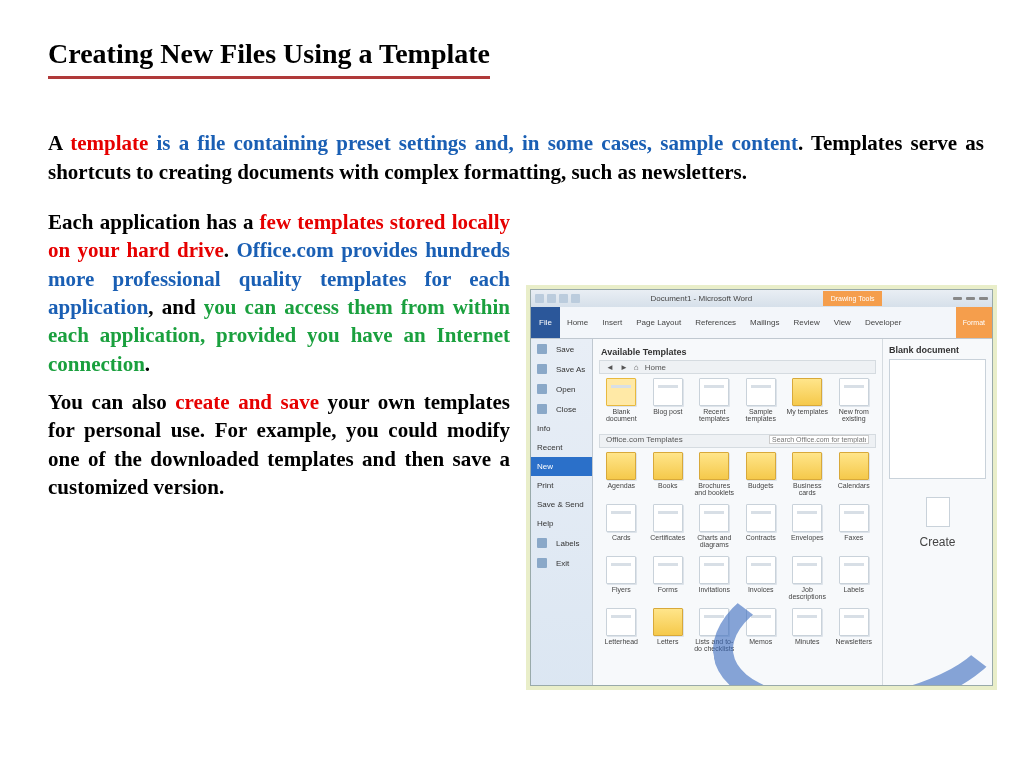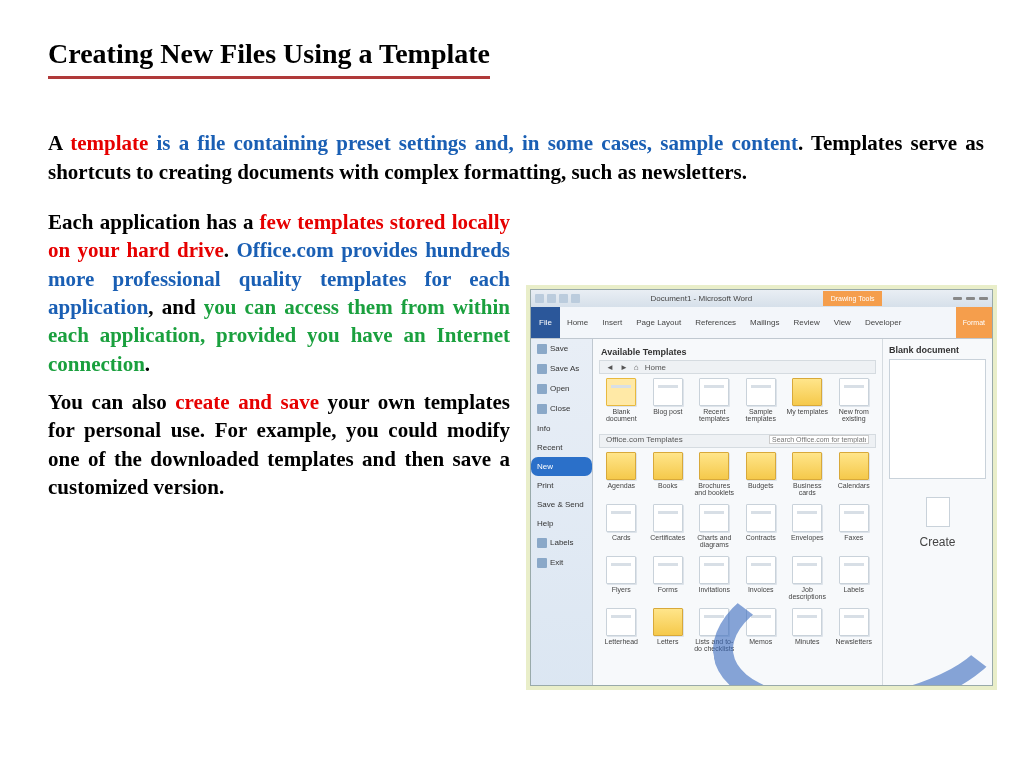--- a/index.html
+++ b/index.html
@@ -92,22 +92,22 @@
   .format-tab { background:#f59e4c; color:#fff; padding:0 7px; display:flex; align-items:center; margin-left:auto; font-size:7px;}
   .ws { flex:1; display:flex; height:calc(100% - 35px);}
   .sidebar {
     width: 62px;
     background: linear-gradient(#e8eef6,#dbe6f2);
     border-right:1px solid #c0c8d0;
     display:flex; flex-direction:column;
     font-size:8px;
     color:#333;
   }
-  .sb-item { padding:5px 6px; display:flex; align-items:flex-start; gap:3px; }
-  .sb-item.active { background:#2b70c9; color:#fff;border-radius:7px; }
+  .sb-item { padding:5px 6px; display:flex; align-items:center; gap:9px; }
+  .sb-item.active { background:#2b70c9; color:#fff; }
   .sb-ic { width:10px; height:10px; background:#8aa8c8; border-radius:1px; display:inline-block;}
   .main {
     flex:1;
     display:flex;
     background:#f7f9fb;
   }
   .tmpl-area {
     flex:1;
     padding:4px 6px;
     overflow:hidden;

